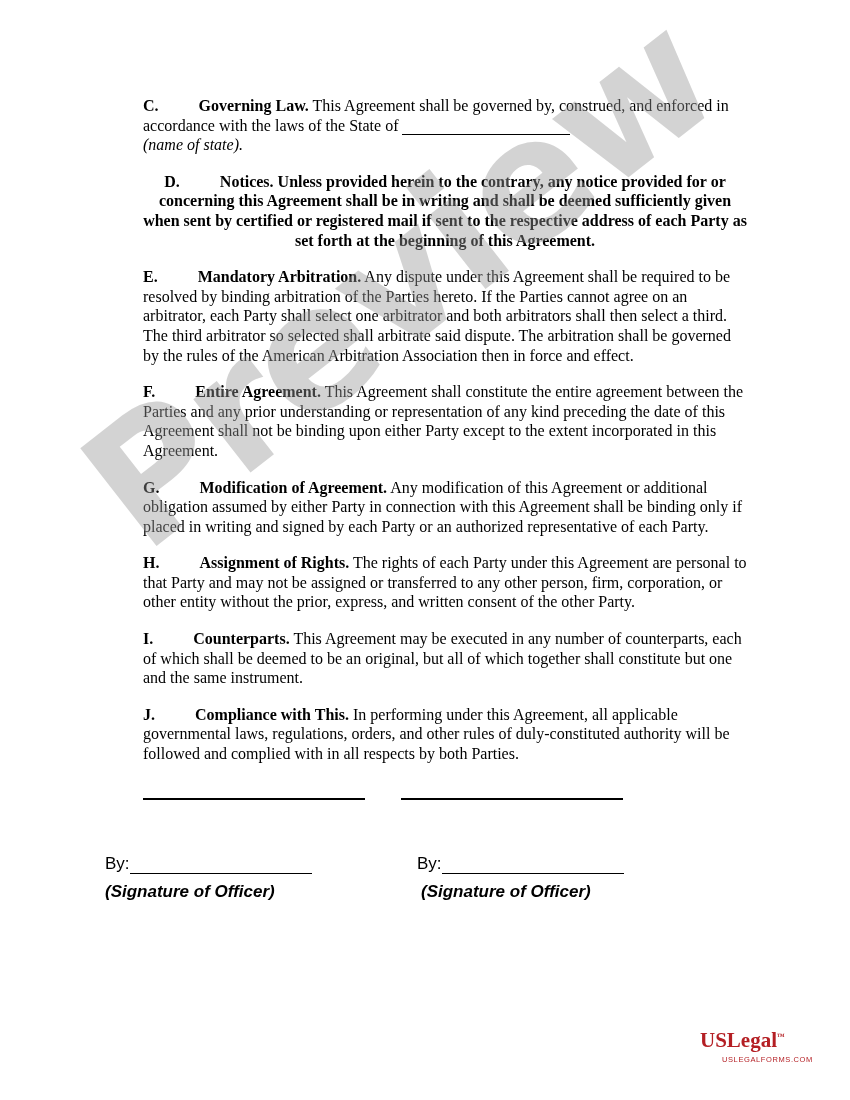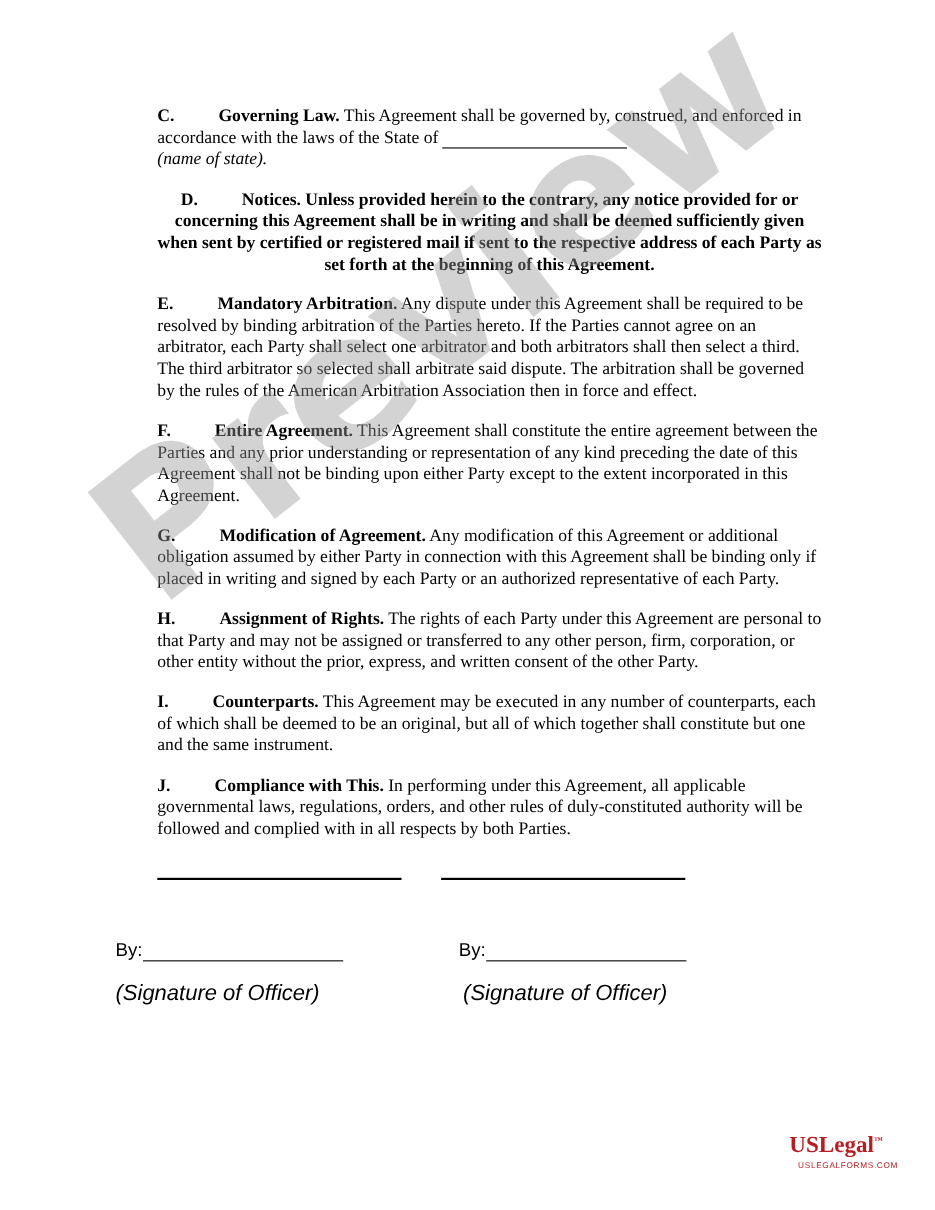--- a/index.html
+++ b/index.html
@@ -102,22 +102,23 @@
     display: inline-block;
     border-bottom: 1.4px solid #000;
     width: 182px;
     height: 13px;
     vertical-align: bottom;
   }
 
   .sigcaptions {
     position: relative;
     height: 22px;
-    margin-top: 14px;
-    font-size: 20px;
+    margin-top: 4px;
+    font-size: 17px;
+    font-weight: bold;
   }
   .sigcap {
     position: absolute;
     font-style: italic;
     white-space: nowrap;
   }
   .sigcap.left { left: -38px; }
   .sigcap.right { left: 278px; }
 
   
@@ -143,21 +144,21 @@
     letter-spacing: -4px;
     white-space: nowrap;
   }
 
   
   .logo {
     position: absolute;
     left: 700px;
     top: 1028px;
     width: 120px;
-    text-align: center;
+    text-align: left;
   }
   .logo .logo-main {
     font-family: "Liberation Serif", serif;
     font-size: 21px;
     font-weight: bold;
     color: #b41f24;
     letter-spacing: 0px;
     white-space: nowrap;
   }
   .logo .logo-main .legal {

